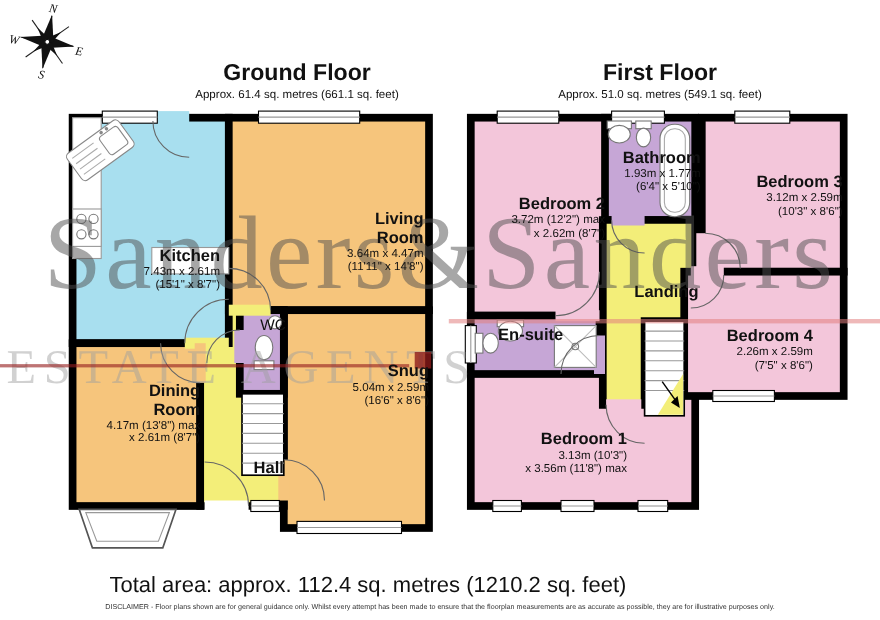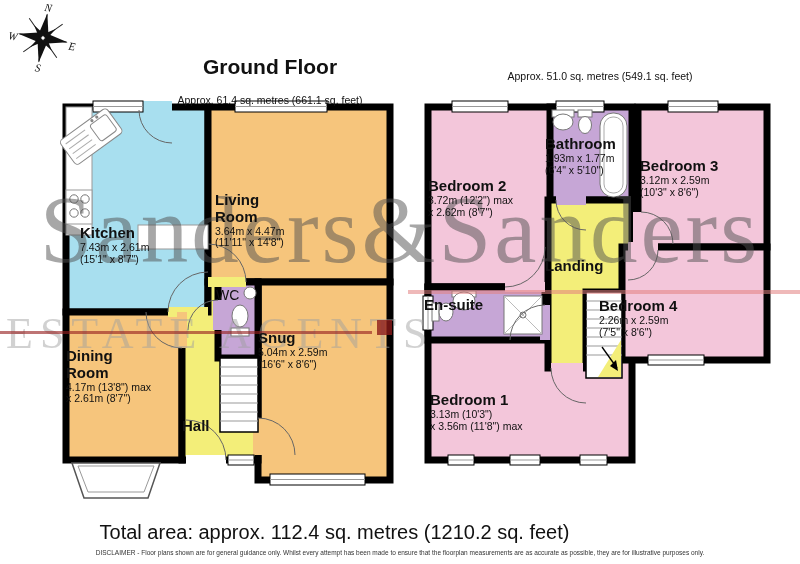--- a/index.html
+++ b/index.html
@@ -15,22 +15,22 @@
           background:rgba(226,128,128,0.55);z-index:2;}
   .wm-estate{position:absolute;top:312px;left:6px;width:380px;z-index:2;
           font-family:"Liberation Serif",serif;font-size:44px;line-height:1;
           color:rgba(158,158,158,0.48);letter-spacing:7px;white-space:nowrap;pointer-events:none;}
   .wm-line-left{position:absolute;top:331px;left:0;width:372px;height:3px;
           background:rgba(150,30,30,0.62);z-index:2;}
   .wm-square{position:absolute;top:320px;left:377px;width:15px;height:15px;
           background:rgba(140,25,25,0.78);z-index:2;}
   .floor-title{position:absolute;z-index:3;text-align:center;}
   .floor-title .t{font-size:21px;font-weight:bold;display:block;}
-  .floor-title .s{font-size:10.5px;display:block;margin-top:15px;}
-  .rlabel{position:absolute;z-index:3;text-align:left;line-height:1.12;}
+  .floor-title .s{font-size:10.5px;display:block;margin-top:1px;}
+  .rlabel{position:absolute;z-index:3;text-align:right;line-height:1.12;}
   .rname{display:block;font-weight:bold;font-size:15px;}
   .rname-sm{display:block;font-weight:normal;font-size:14px;}
   .rdim{display:block;font-size:10.5px;}
   .footer-total{position:absolute;top:521px;left:0;width:669px;text-align:center;
           font-size:20px;z-index:3;}
   .footer-disc{position:absolute;top:549px;left:0;width:800px;text-align:center;
           font-size:6.5px;color:#333;z-index:3;}
 </style>
 </head>
 <body>
@@ -256,20 +256,21 @@
   <div class="wm-line-right"></div>
   <div class="wm-estate">ESTATE AGENTS</div>
   <div class="wm-line-left"></div>
   <div class="wm-square"></div>
 
   <div class="floor-title" style="left:100px;top:55px;width:340px;">
     <span class="t">Ground Floor</span>
     <span class="s">Approx. 61.4 sq. metres (661.1 sq. feet)</span>
   </div>
   <div class="floor-title" style="left:430px;top:55px;width:340px;">
+    <span class="t">First Floor</span>
     <span class="s">Approx. 51.0 sq. metres (549.1 sq. feet)</span>
   </div>
 
   <div class="rlabel" style="left:80px;top:225px;width:120px;">
     <span class="rname">Kitchen</span>
     <span class="rdim">7.43m x 2.61m</span>
     <span class="rdim">(15'1" x 8'7")</span>
   </div>
   <div class="rlabel" style="left:215px;top:192px;width:170px;">
     <span class="rname">Living</span>

